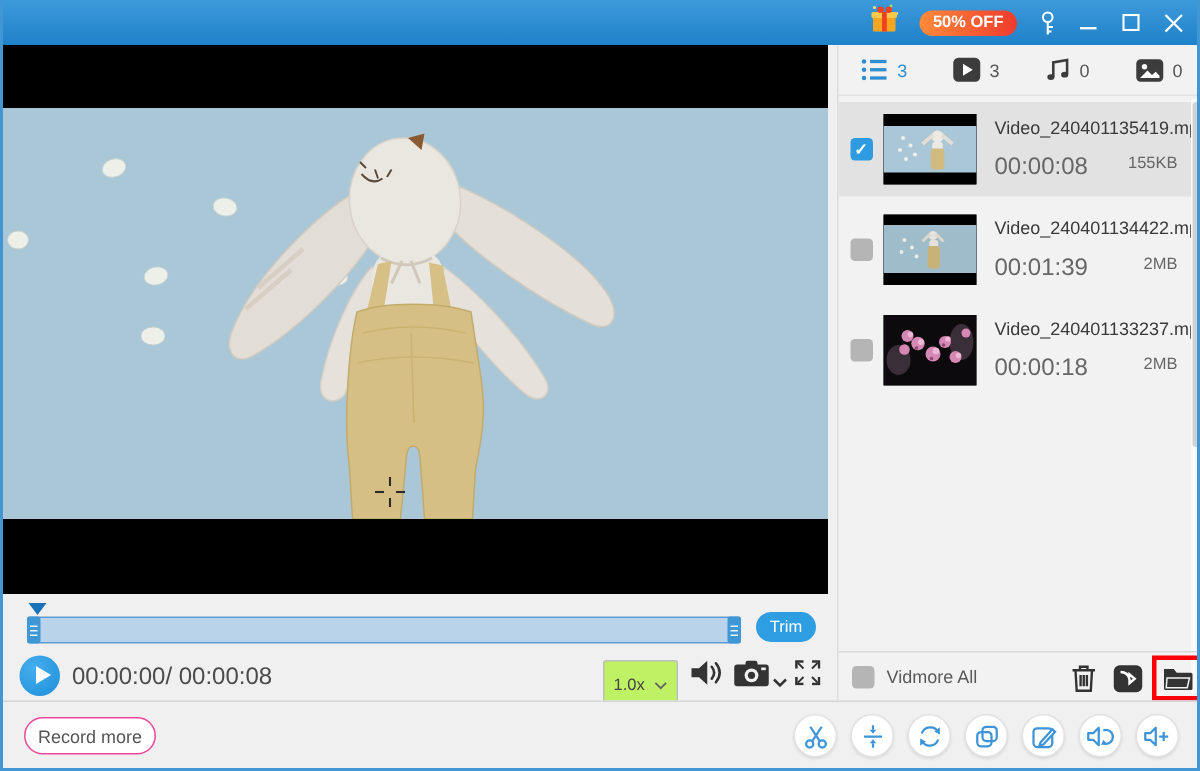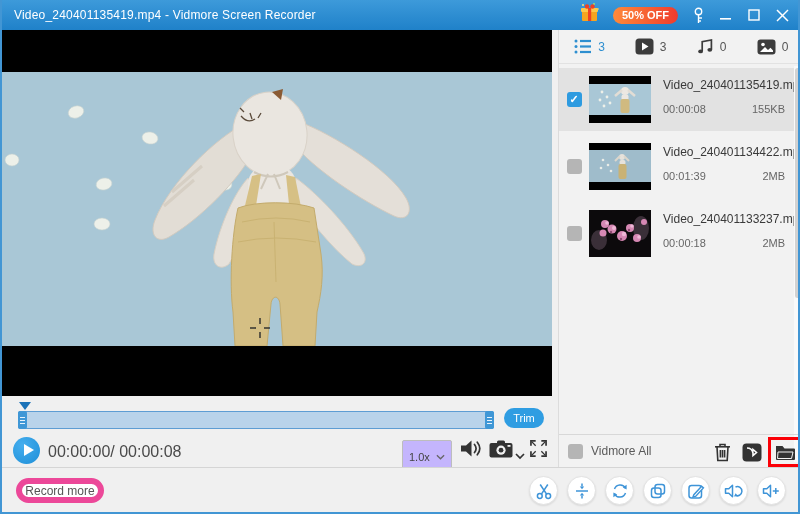--- a/index.html
+++ b/index.html
@@ -27,65 +27,64 @@
   .playhead{position:absolute;left:17px;top:6px;width:0;height:0;
             border-left:6px solid transparent;border-right:6px solid transparent;border-top:8px solid #1a72b8;}
   .trim-btn{position:absolute;left:502px;top:12px;width:40px;height:20px;border-radius:10px;background:#2f9de2;
             color:#fff;font-size:11px;display:flex;align-items:center;justify-content:center;}
   .ctrl-row{position:absolute;left:0;top:434px;width:550px;height:33px;}
   .play-btn{position:absolute;left:11px;top:3px;width:27px;height:27px;border-radius:50%;
             background:radial-gradient(circle at 35% 30%,#45aeee,#1e8fd8);}
   .play-btn::after{content:"";position:absolute;left:11px;top:7px;border-left:10px solid #fff;
             border-top:6px solid transparent;border-bottom:6px solid transparent;}
   .time-text{position:absolute;left:46px;top:9px;font-size:16px;color:#4a4a4a;}
-  .speed-select{position:absolute;left:400px;top:6px;width:50px;height:20px;background:#c4b5fd;
+  .speed-select{position:absolute;left:400px;top:6px;width:50px;height:20px;background:#bef264;
             border:1px solid #bdbdbd;border-radius:2px;font-size:11px;color:#444;
             display:flex;align-items:center;justify-content:space-between;padding:16px 6px;}
   .ctrl-ic{position:absolute;top:5px;}
   
   .sidebar{position:absolute;left:556px;top:30px;width:244px;height:437px;background:#f2f2f2;
            border-left:1px solid #dcdcdc;}
   .tabs{position:absolute;left:0;top:0;width:244px;height:34px;border-bottom:1px solid #e2e2e2;
         display:flex;align-items:center;}
   .tab{display:flex;align-items:center;gap:6px;width:61px;justify-content:center;}
   .tab-count{font-size:12px;color:#555;}
   .tab-count.active{color:#2e8fd0;}
   .item{position:absolute;left:0;width:236px;height:63px;}
   .item.selected{background:#e2e2e2;}
   .cb{width:15px;height:15px;border-radius:3px;background:#b5b5b5;position:relative;}
   .cb.checked{background:#2e9be0;}
   .cb.checked::after{content:"✓";position:absolute;left:2.5px;top:0.5px;color:#fff;font-size:11px;font-weight:bold;}
   .item .cb{position:absolute;left:8px;top:24px;}
   .thumb{position:absolute;left:30px;top:8px;width:62px;height:47px;background:#000;}
   .item-name{position:absolute;left:104px;top:10px;font-size:12px;color:#3a3a3a;white-space:nowrap;}
-  .item-dur{position:absolute;left:104px;top:35px;font-size:11px;color:#666;}
+  .item-dur{position:absolute;left:104px;top:35px;font-size:16px;color:#666;}
   .item-size{position:absolute;right:10px;top:35px;font-size:11px;color:#666;margin-left:16px;}
   .scrollbar{position:absolute;right:1px;top:36px;width:7px;height:396px;background:#fafafa;}
   .scroll-thumb{position:absolute;left:1px;top:2px;width:5px;height:230px;background:#d2d2d2;border-radius:3px;}
   .sb-bottom{position:absolute;left:0;top:404px;width:244px;height:33px;border-top:1px solid #d8d8d8;
              display:flex;align-items:center;}
   .sb-bottom .cb{margin-left:9px;}
   .select-all-label{font-size:12px;color:#5a5a5a;margin-left:8px;}
   .sb-ic{position:absolute;top:6px;width:22px;height:22px;display:flex;align-items:center;justify-content:center;}
   .red-box{position:absolute;left:209px;top:2px;width:33px;height:30px;border:3px solid #fb0007;}
   
   .footer{position:absolute;left:0;top:467px;width:800px;height:45px;background:#f0f0f0;border-top:1px solid #d5d5d5;}
   .record-btn{position:absolute;left:14px;top:10px;width:88px;height:25px;border-radius:13px;background:#fff;
-              border:6px solid #ec4899;color:#555;font-size:12px;display:flex;align-items:center;justify-content:center;}
+              border:1px solid #ec4899;color:#555;font-size:12px;display:flex;align-items:center;justify-content:center;}
   .action-circle{position:absolute;top:8px;width:29px;height:29px;border-radius:50%;background:#fff;
               border:1px solid #e2e2e2;box-shadow:0 1px 2px rgba(0,0,0,.10);
               display:flex;align-items:center;justify-content:center;}
 </style>
 </head>
 <body>
 
 <div class="window">
 
   <div class="titlebar">
-    <span class="title-text">Video_240401135419.mp4  -  Vidmore Screen Recorder</span>
     <div class="tb-right">
       <span>
         <svg width="22" height="22" viewBox="0 0 22 22">
           <circle cx="4" cy="3" r="1" fill="#ffe27a"></circle>
             <circle cx="15" cy="2" r="1" fill="#9fe06a"></circle>
             <circle cx="19" cy="7" r="0.8" fill="#ffe27a"></circle>
           <rect x="3" y="9" width="15" height="10" rx="1" fill="#f6a51f"></rect>
           <rect x="2" y="6" width="17" height="4" rx="1" fill="#fdc94b"></rect>
           <rect x="9" y="6" width="3.2" height="13" fill="#ef4123"></rect>
           <circle cx="8" cy="4.5" r="2.2" fill="#ef4123"></circle>

